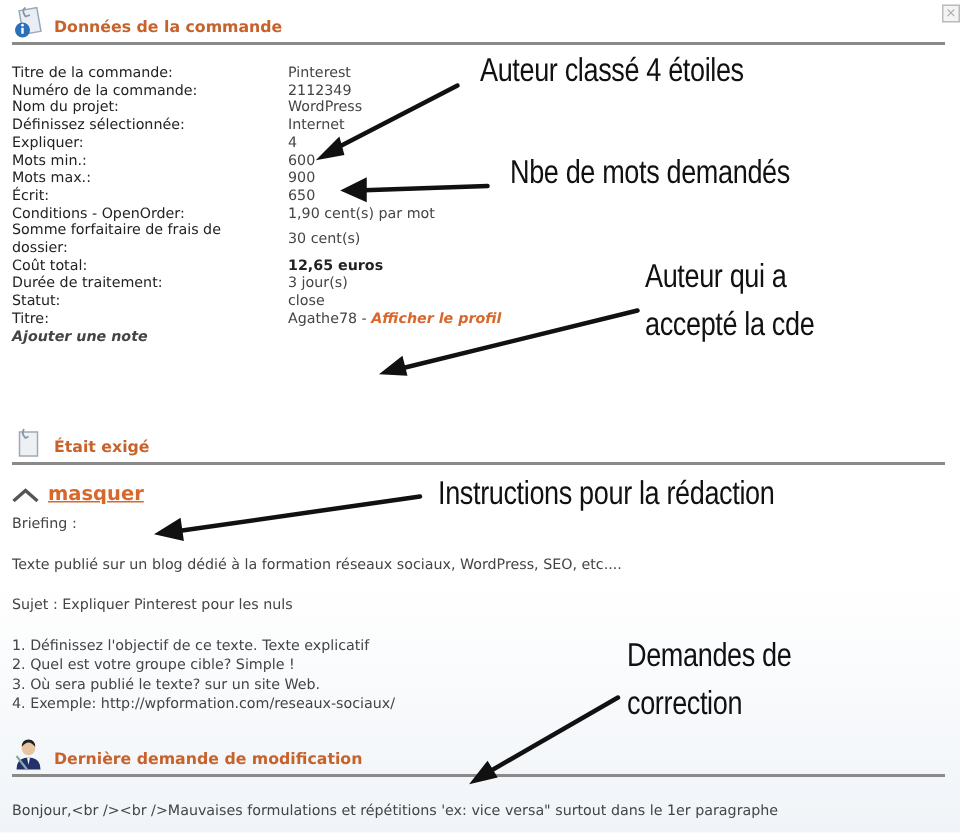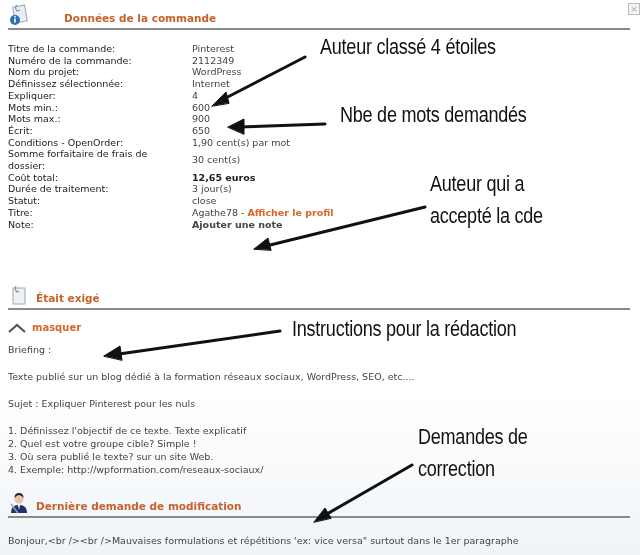--- a/index.html
+++ b/index.html
@@ -30,43 +30,43 @@
       display: flex; align-items: center; justify-content: center;
       color: #aaa; font-size: 9px; line-height: 1;
     }
     .detail-table { position: absolute; left: 8px; top: 43px; }
     .row { display: flex; min-height: 11.7px; line-height: 11.7px; }
     .row .label { width: 184px; font-weight: normal; color: #222; }
     .row .value { color: #444; }
     .row.tall .label { line-height: 11.7px; }
     .row.tall .value { display: flex; align-items: center; }
     .row .value.bold { font-weight: bold; color: #222; }
-    .orange-link { color: #d9662a; font-weight: bold; }
+    .orange-link { color: #d9662a; font-weight: bold; font-style: italic; }
     .masquer {
       position: absolute; left: 8px; top: 322px;
       display: flex; align-items: center;
     }
     .masquer .caret { width: 18px; height: 10px; margin-right: 6px; }
-    .masquer .lbl { color: #d9662a; font-weight: bold; font-size: 10px; }
+    .masquer .lbl { color: #d9662a; font-weight: bold; font-size: 13px; text-decoration: underline; }
     .brief { position: absolute; left: 8px; font-size: 9.5px; color: #444; white-space: nowrap; }
     .annot {
       position: absolute; font-family: "Liberation Sans", sans-serif;
       font-size: 22px; color: #111; line-height: 1.2; letter-spacing: -0.3px;
       transform: scaleX(0.82); transform-origin: left top;
     }
     svg.arrows { position: absolute; left: 0; top: 0; pointer-events: none; }
   </style>
 </head>
 <body>
 
 <div class="close-btn">
   <span>×</span>
 </div>
 
-<div class="section-header" style="top: 8px; gap: 28px;">
+<div class="section-header" style="top: 8px;">
   <span class="icon">
     <svg width="20" height="22" viewBox="0 0 20 22">
       <rect x="5" y="2" width="12" height="16" fill="#e8eef4" stroke="#9aa8b8" stroke-width="1" transform="rotate(-10 11 10)"></rect>
       <path d="M8 1 q-3 2 0 6 l3 -1" fill="none" stroke="#8896a6" stroke-width="1.2"></path>
       <circle cx="6" cy="16" r="5" fill="#2a6fb8"></circle>
       <rect x="5.2" y="14.5" width="1.6" height="4" fill="#fff"></rect>
       <circle cx="6" cy="12.8" r="0.9" fill="#fff"></circle>
     </svg>
   </span>
   <span class="title">Données de la commande</span>
@@ -125,21 +125,20 @@
     <span class="label">Statut:</span>
     <span class="value">close</span>
   </div>
   <div class="row">
     <span class="label">Titre:</span>
     <span class="value">
       <span>Agathe78</span><span style="white-space:pre;"> - </span><span class="orange-link">Afficher le profil</span>
     </span>
   </div>
   <div class="row">
-    <span class="label">Note:</span>
     <span class="value orange-link">Ajouter une note</span>
   </div>
 </div>
 
 <div class="section-header" style="top: 288px;">
   <span class="icon">
     <svg width="18" height="22" viewBox="0 0 18 22">
       <rect x="3" y="4" width="12" height="16" fill="#eef1f4" stroke="#a0a8b2" stroke-width="1"></rect>
       <path d="M6 2 q-2 3 1 6 l2 -1" fill="none" stroke="#8896a6" stroke-width="1.2"></path>
     </svg>

